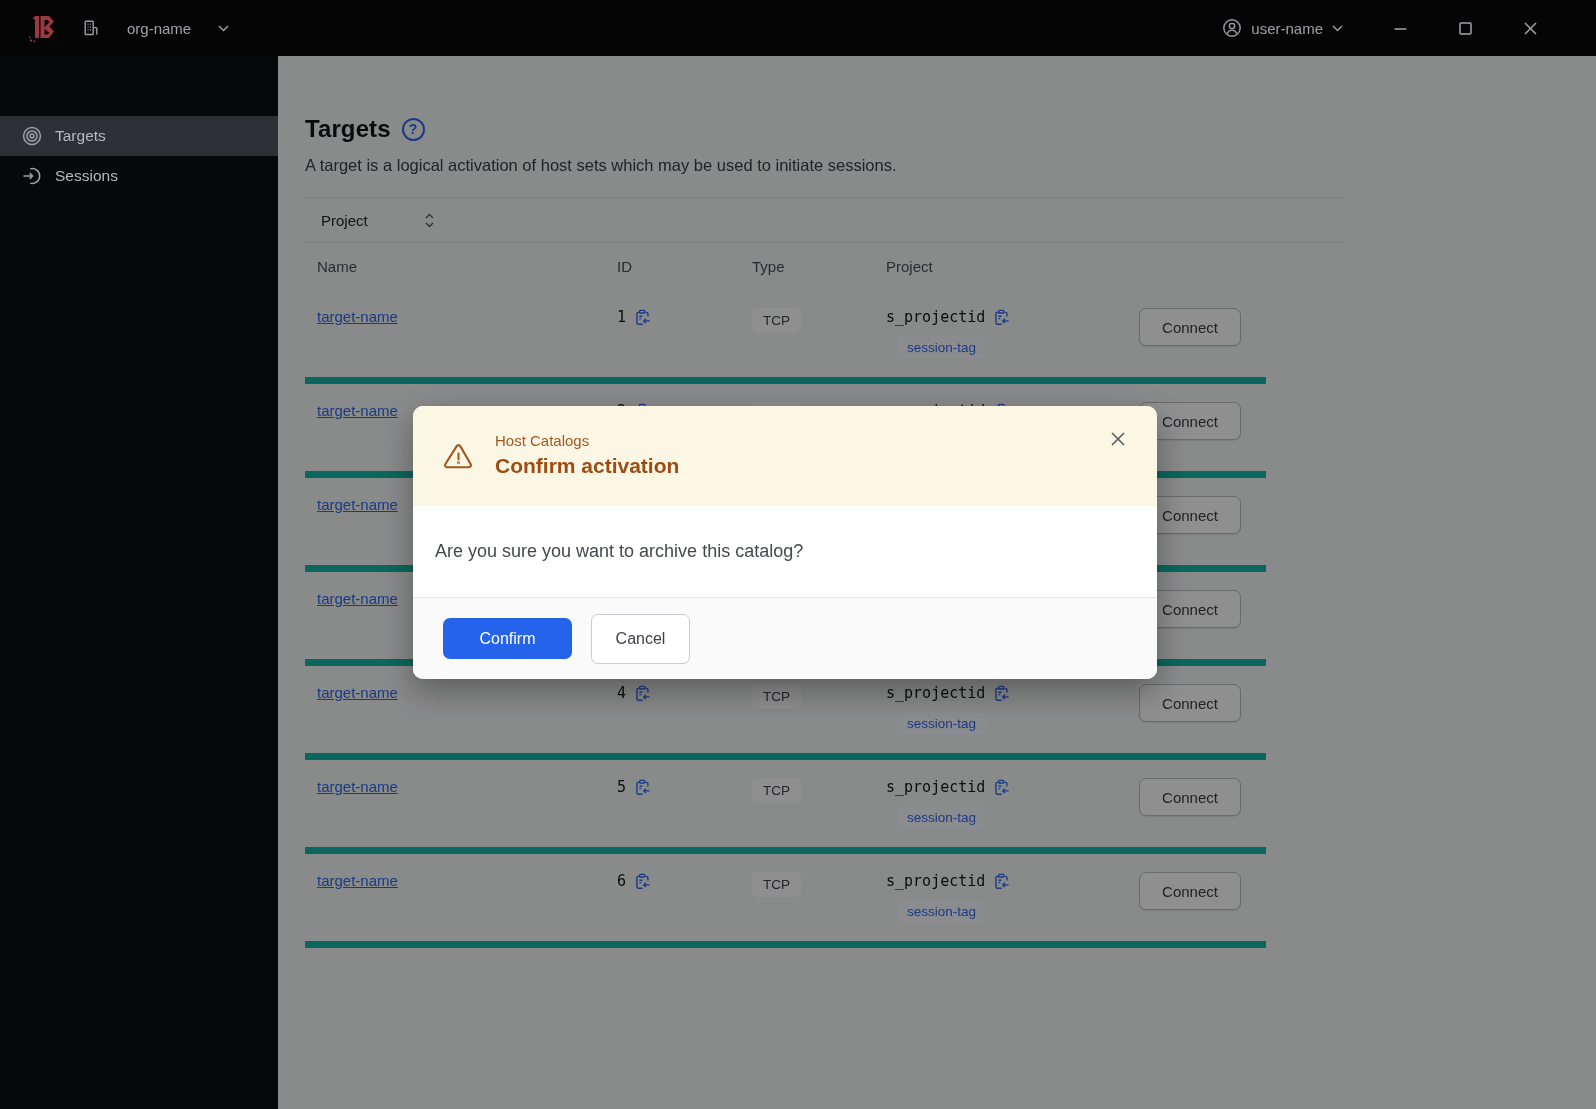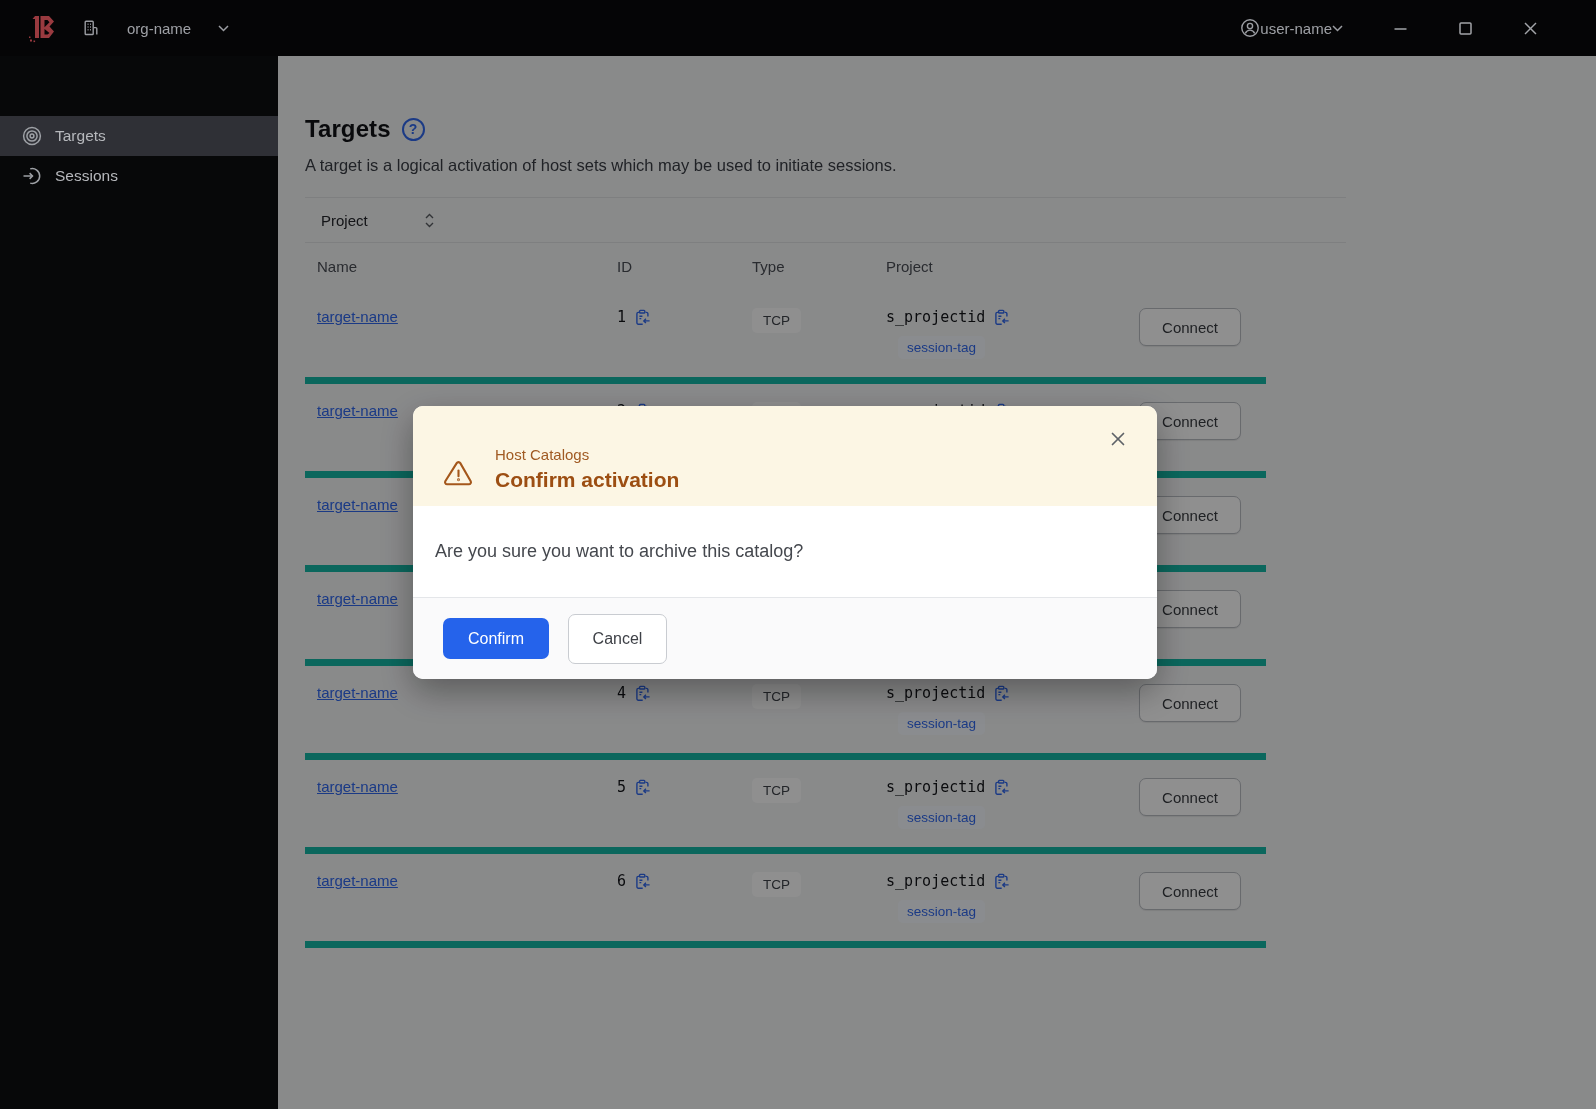--- a/index.html
+++ b/index.html
@@ -6,21 +6,21 @@
   html,body { width:1596px; height:1109px; overflow:hidden; background:#F5F6F7;
               font-family:"Liberation Sans", sans-serif; }
 
   
   .titlebar { position:fixed; top:0; left:0; width:1596px; height:56px;
               background:#050506; display:flex; align-items:center; z-index:30; }
   .logo { margin-left:28px; width:28px; height:30px; display:block; }
   .org-switcher { margin-left:26px; display:flex; align-items:center; gap:27px;
                   color:#9EA0A5; font-size:15px; cursor:default; }
   .tb-right { margin-left:auto; display:flex; align-items:center; }
-  .user-menu { display:flex; align-items:center; gap:0; color:#9EA0A5; font-size:15px; }
+  .user-menu { display:flex; align-items:center; gap:9px; color:#9EA0A5; font-size:15px; }
   .win-controls { display:flex; align-items:center; gap:47px; margin-left:48px; padding-right:57px; }
   .win-btn { display:flex; align-items:center; justify-content:center; width:18px; height:18px; }
 
   
   .sidebar { position:fixed; top:56px; left:0; width:278px; height:1053px;
              background:#070809; z-index:5; padding-top:60px; }
   .side-item { height:40px; display:flex; align-items:center; gap:13px; padding-left:22px;
                color:#B6B8BC; font-size:15.5px; cursor:default; }
   .side-item.active { background:#2F3036; }
 
@@ -59,33 +59,33 @@
                  font-family:"Liberation Sans", sans-serif;
                  box-shadow:0 1px 1px rgba(0,0,0,.08); cursor:pointer; }
 
   
   .overlay { position:fixed; top:56px; left:278px; width:1318px; height:1053px;
              background:rgba(0,0,0,0.44); z-index:10; }
   .modal { position:fixed; top:406px; left:413px; width:744px; height:273px;
            border-radius:10px; overflow:hidden; z-index:20;
            box-shadow:0 12px 34px rgba(0,0,0,.35); background:#fff; }
   .modal-header { height:100px; background:#FCF6E4; padding:26px 30px 0 30px;
-                  display:flex; align-items:center; position:relative; }
+                  display:flex; align-items:flex-start; position:relative; }
   .warn-icon { margin-top:11px; flex:0 0 auto; }
   .modal-header-text { margin-left:21px; }
   .modal-eyebrow { font-size:15px; color:#A05A22; }
   .modal-title { margin-top:5px; font-size:21px; font-weight:700; color:#9C4E12; }
   .modal-close { position:absolute; top:22px; right:28px; width:22px; height:22px;
                  background:none; border:none; display:flex; align-items:center;
                  justify-content:center; cursor:pointer; }
   .modal-body { height:91px; background:#FFFFFF; display:flex; align-items:center;
                 padding-left:22px; font-size:18px; color:#45484E; }
   .modal-footer { height:82px; background:#FAFAFB; border-top:1px solid #E4E6E9;
                   display:flex; align-items:center; padding-left:30px; gap:19px; }
-  .btn-confirm { width:106px; height:41px; background:#2563EB; color:#FFFFFF;
+  .btn-confirm { width:129px; height:41px; background:#2563EB; color:#FFFFFF;
                  border:none; border-radius:7px; font-size:16px; font-weight:500;
                  font-family:"Liberation Sans", sans-serif; cursor:pointer; }
   .btn-cancel { width:99px; height:50px; background:#FFFFFF; color:#3E4147;
                 border:1px solid #C9CCD1; border-radius:7px; font-size:16px;
                 font-family:"Liberation Sans", sans-serif; cursor:pointer; }
 </style>
 </head>
 <body>
 
 <div class="titlebar">

